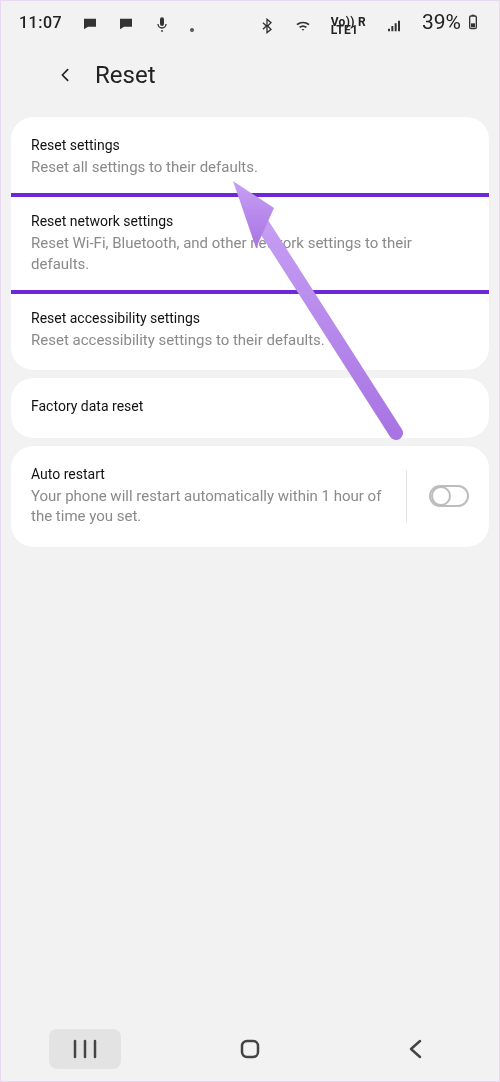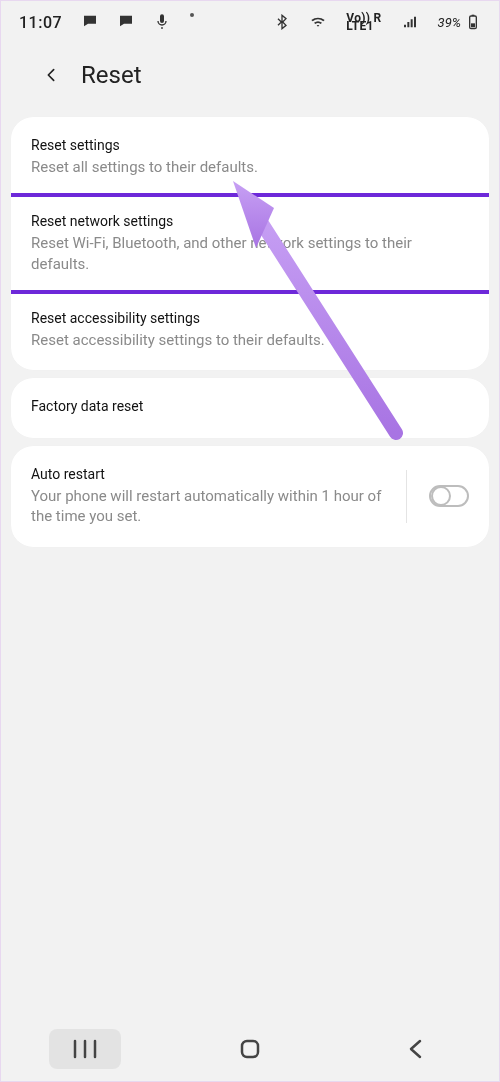--- a/index.html
+++ b/index.html
@@ -16,34 +16,35 @@
   
   .status-bar {
     display: flex;
     justify-content: space-between;
     align-items: center;
     padding: 6px 18px 0 18px;
     height: 36px;
     font-size: 16px;
     color: #222;
   }
-  .status-left, .status-right { display: flex; align-items: flex-start; gap: 20px; }
+  .status-left, .status-right { display: flex; align-items: flex-end; gap: 20px; }
   .status-left .clock { font-weight: 500; letter-spacing: .5px; }
   .ico { display:inline-flex; align-items:center; justify-content:center; width:16px; height:16px; fill:#333; color:#333; }
   .status-right .lte {
     font-size: 12px; line-height: 8px; font-weight: 700; letter-spacing:.3px;
     display:flex; flex-direction:column; align-items:flex-start;
   }
   .battery-wrap { display:flex; align-items:center; gap:4px; }
-  .battery-pct { font-size:13px;font-style:italic; }
+  .battery-pct { font-size:21px; }
 
   
   .header {
     display:flex; align-items:center; gap:16px;
     padding: 24px 22px 20px 36px;
+    margin-left: 14px;
   }
   .header .back { width:28px; height:28px; display:flex; align-items:center; justify-content:center; }
   .header .back svg { width:16px; height:24px; stroke:#222; }
   .header .title { font-size:24px; color:#222; font-weight:400; }
 
   
   .card {
     background:#fff;
     border-radius:22px;
     margin: 8px 10px;

